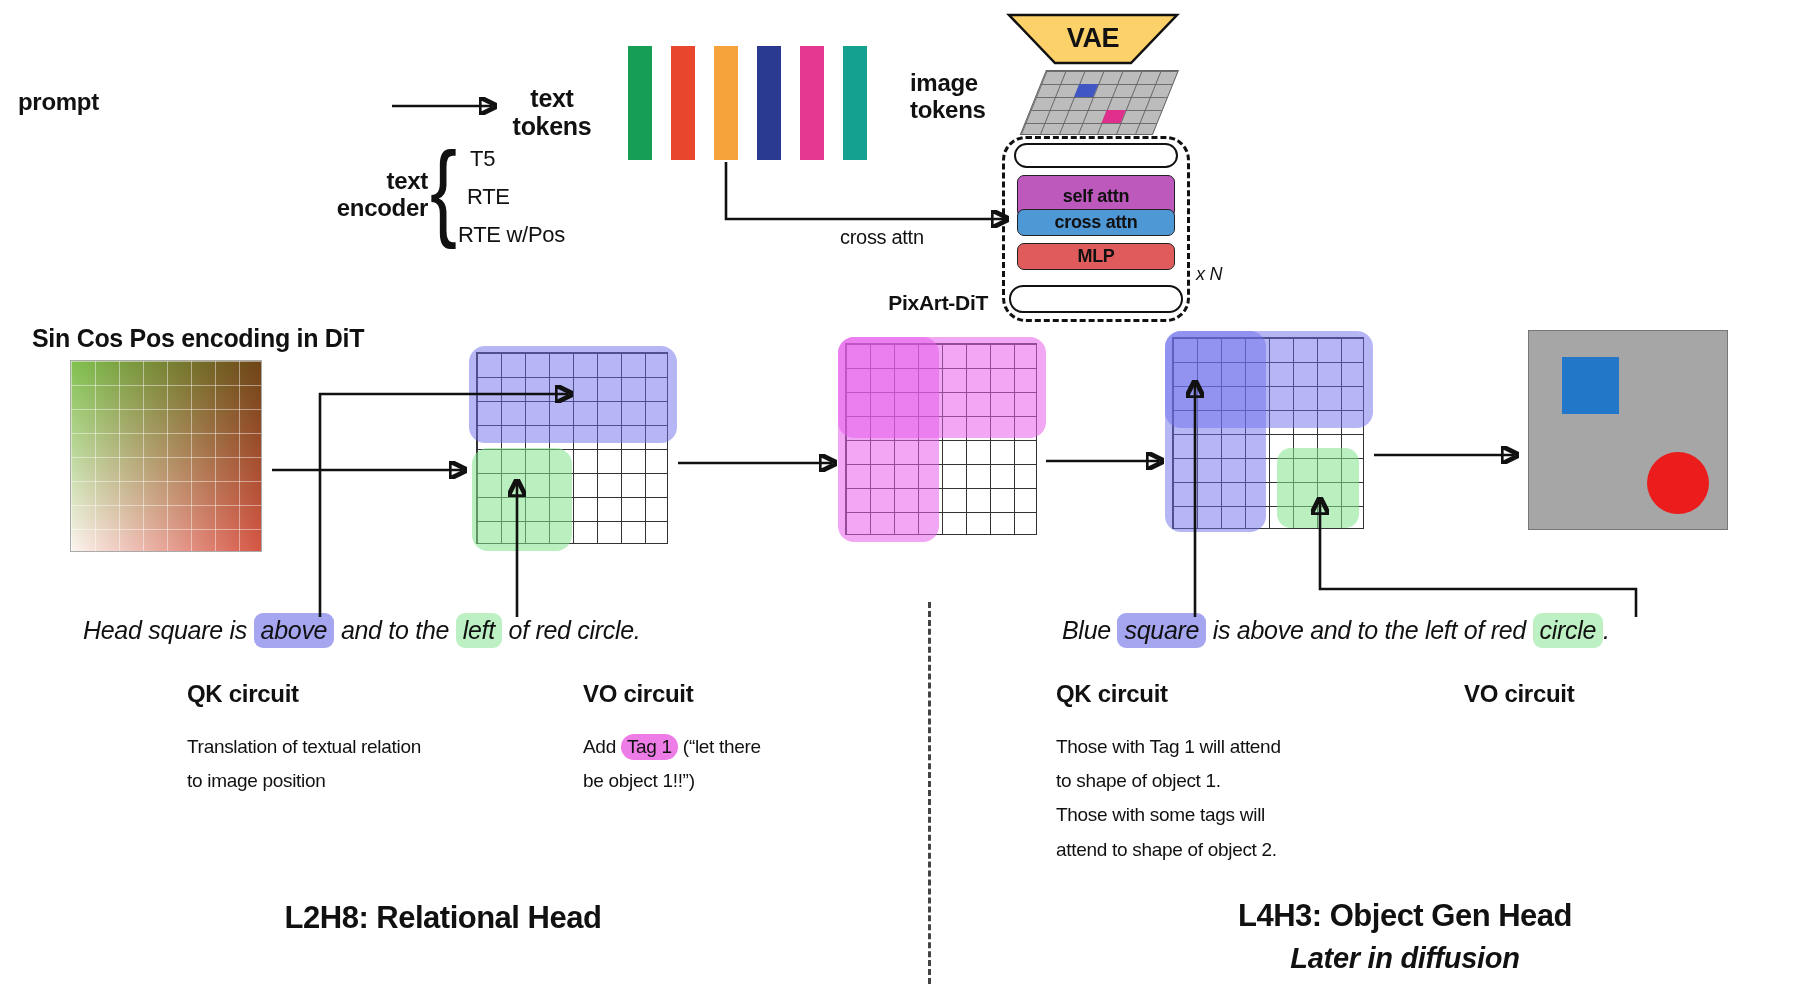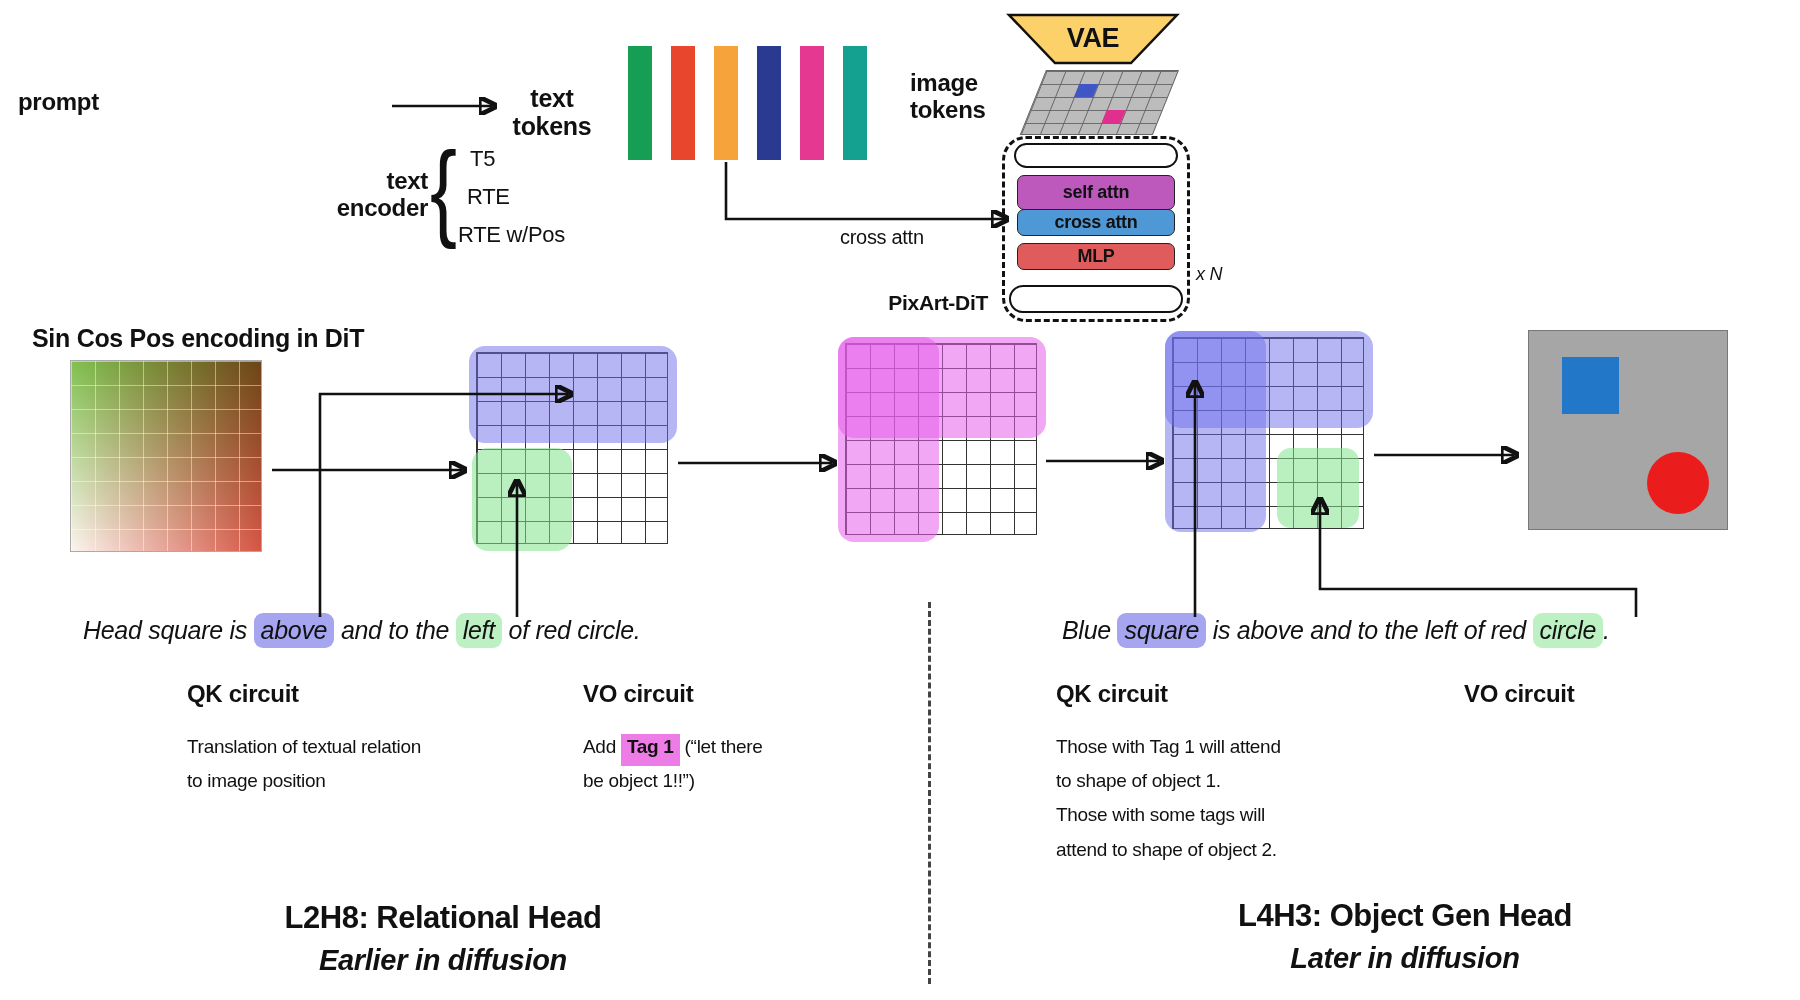--- a/index.html
+++ b/index.html
@@ -38,21 +38,21 @@
     border:1px solid #666;
     transform:skewX(-22deg); transform-origin:top left; }
   #token-cell-blue { position:absolute; left:38px; top:13px; width:19px; height:13px; background:var(--token-cell-blue); }
   #token-cell-pink { position:absolute; left:76px; top:39px; width:19px; height:13px; background:var(--token-cell-pink); }
 
   #dit-box { left:1002px; top:136px; width:188px; height:186px; border:3px dashed #111; border-radius:24px; }
   .dit-pill { border:2.5px solid #111; border-radius:14px; background:#fff; }
   #dit-pill-top { left:1014px; top:143px; width:164px; height:25px; }
   #dit-pill-bottom { left:1009px; top:285px; width:174px; height:28px; }
   .dit-block { border:1.5px solid #222; border-radius:7px; display:flex; align-items:center; justify-content:center; font-weight:700; font-size:18px; }
-  #dit-self-attn { left:1017px; top:175px; width:158px; height:35px; background:var(--self-attn); }
+  #dit-self-attn { left:1017px; top:175px; width:158px; height:43px; background:var(--self-attn); }
   #dit-cross-attn { left:1017px; top:209px; width:158px; height:27px; background:var(--cross-attn); }
   #dit-mlp { left:1017px; top:243px; width:158px; height:27px; background:var(--mlp); }
   #dit-repeat { left:1196px; top:264px; font-style:italic; font-size:18px; }
   #dit-name { left:856px; top:291px; width:132px; text-align:right; font-weight:700; font-size:21px; }
   #cross-attn-edge-label { left:840px; top:226px; font-size:20px; }
 
   
   #pos-title { left:32px; top:324px; font-weight:700; font-size:25px; }
   #pos-grid { left:70px; top:360px; width:192px; height:192px; border:1px solid #aaa;
     background-color:#fcf4ef;
@@ -85,21 +85,21 @@
   #result-square { position:absolute; left:33px; top:26px; width:57px; height:57px; background:var(--shape-blue); }
   #result-circle { position:absolute; left:118px; top:121px; width:62px; height:62px; border-radius:50%; background:var(--shape-red); }
 
   
   .sentence { font-style:italic; font-size:25px; white-space:nowrap; }
   #sentence-left { left:83px; top:616px; }
   #sentence-right { left:1062px; top:616px; }
   .hl { border-radius:9px; padding:3px 7px 4px; }
   .hl-blue { background:var(--hl-blue); }
   .hl-green { background:var(--hl-green); }
-  .hl-magenta { background:var(--hl-magenta); border-radius:0; padding:2px 6px 9px;font-weight:bold; }
+  .hl-magenta { background:var(--hl-magenta); border-radius:14px; padding:2px 6px 3px; }
 
   
   .circuit-heading { font-weight:700; font-size:24px; margin-bottom:22px; }
   .circuit-body { font-size:19px; line-height:1.8; white-space:pre-line; }
   #qk-left  { left:187px;  top:680px; width:360px; }
   #vo-left  { left:583px;  top:680px; width:300px; }
   #vo-left .circuit-body { white-space:normal; }
   #qk-right { left:1056px; top:680px; width:360px; }
   #vo-right { left:1464px; top:680px; width:330px; }
 
@@ -233,19 +233,18 @@
 to shape of object 1.
 Those with some tags will
 attend to shape of object 2.</div>
   </div>
 
   <div id="vo-right" class="abs">
     <div class="circuit-heading">VO circuit</div>
   </div>
 
   <div id="title-left" class="abs panel-title">L2H8: Relational Head</div>
-  <div id="subtitle-left" class="abs panel-subtitle">Earlier in diffusion</div>
   <div id="title-right" class="abs panel-title">L4H3: Object Gen Head</div>
   <div id="subtitle-right" class="abs panel-subtitle">Later in diffusion</div>
 
   <div id="divider" class="abs"></div>
 
 </div>
 
 </body></html>

